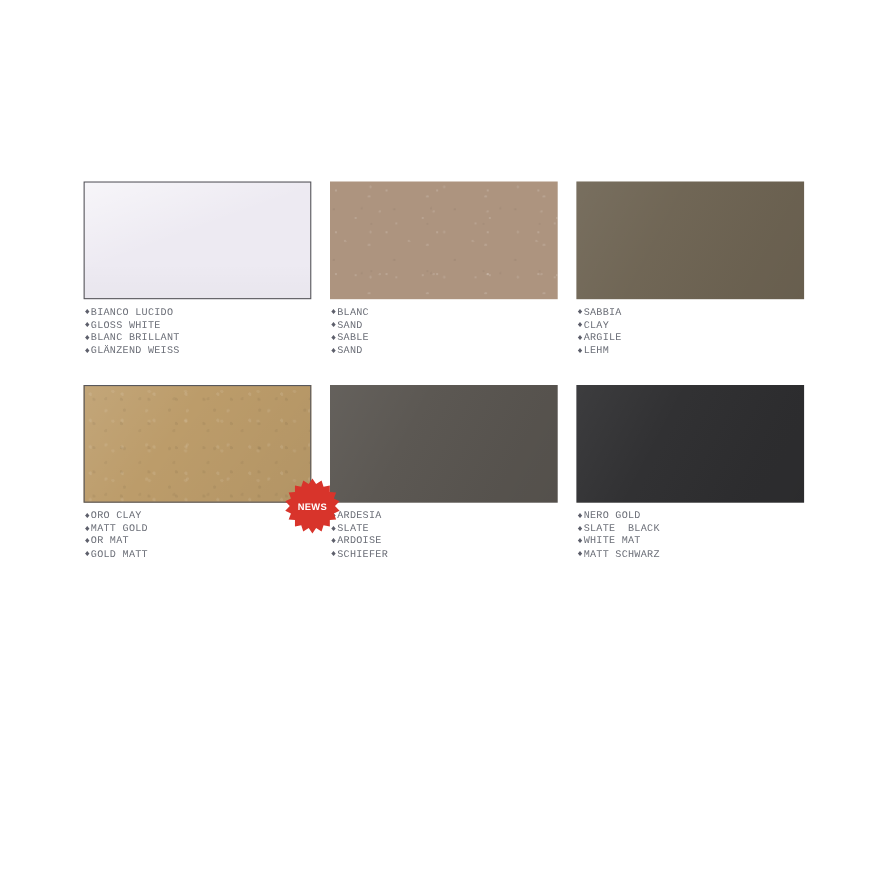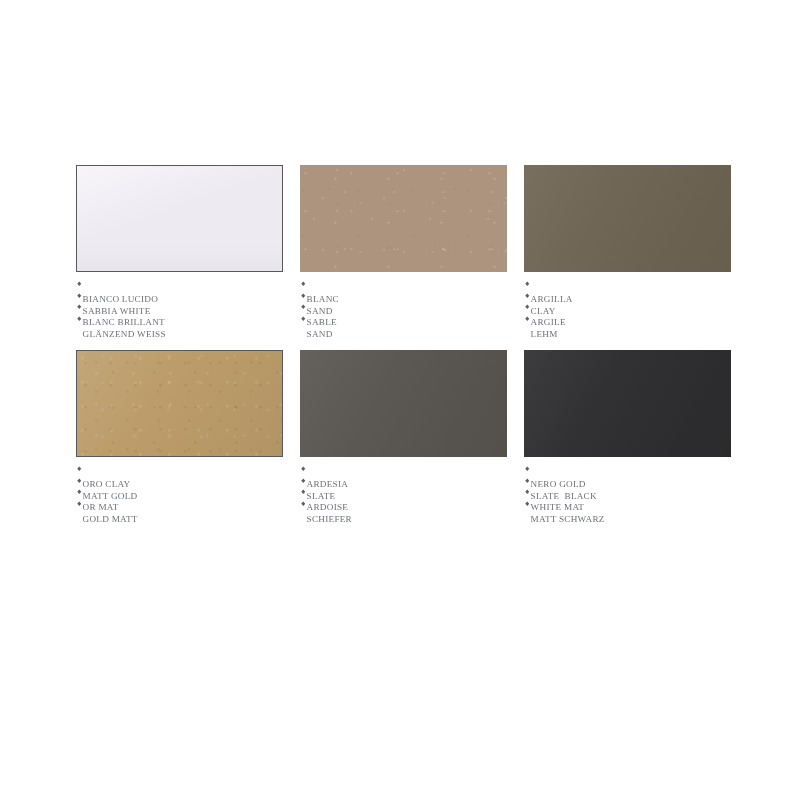--- a/index.html
+++ b/index.html
@@ -113,22 +113,21 @@
     line-height: 11.5px;
     margin-right: 1px;
     transform: scaleY(0.85);
   }
 
   .name-text {
     font-size: 9.2px;
     letter-spacing: 0.25px;
     color: #6d7079;
     line-height: 11.5px;
-    font-family: Liberation Serif, serif;
-    margin-top: 16px;
+    font-family: Liberation Mono, monospace;
   }
 
   
   .news-badge {
     position: absolute;
     width: 52px;
     height: 52px;
     left: 182px;
     top: 84px;
     display: flex;
@@ -167,21 +166,21 @@
         <div class="swatch bordered" style="background-color: rgb(237, 234, 242);">
           <div class="tex gloss"></div>
         </div>
         <div class="names">
           <div class="name-line">
             <span class="bullet">♦</span>
             <span class="name-text">BIANCO LUCIDO</span>
           </div>
           <div class="name-line">
             <span class="bullet">♦</span>
-            <span class="name-text">SABBIA WHITE</span>
+            <span class="name-text">GLOSS WHITE</span>
           </div>
           <div class="name-line">
             <span class="bullet">♦</span>
             <span class="name-text">BLANC BRILLANT</span>
           </div>
           <div class="name-line">
             <span class="bullet">♦</span>
             <span class="name-text">GLÄNZEND WEISS</span>
           </div>
         </div>
@@ -211,21 +210,21 @@
         </div>
       </div>
 
       <div class="color-cell">
         <div class="swatch" style="background-color: rgb(110, 100, 83);">
           <div class="tex sheen"></div>
         </div>
         <div class="names">
           <div class="name-line">
             <span class="bullet">♦</span>
-            <span class="name-text">ARGILLA</span>
+            <span class="name-text">SABBIA</span>
           </div>
           <div class="name-line">
             <span class="bullet">♦</span>
             <span class="name-text">CLAY</span>
           </div>
           <div class="name-line">
             <span class="bullet">♦</span>
             <span class="name-text">ARGILE</span>
           </div>
           <div class="name-line">
@@ -236,20 +235,26 @@
       </div>
 
     </div>
 
     <div class="grid-row">
 
       <div class="color-cell">
         <div class="swatch bordered" style="background-color: rgb(188, 156, 106);">
           <div class="tex grain"></div>
         </div>
+        <div class="news-badge">
+          <svg viewBox="0 0 100 100">
+            <polygon points="50,2 56.5,11.5 66,5.5 69.5,16.5 80.5,14 80.5,25.5 91.5,26.5 87.5,37 97.5,41.5 89.5,50 97.5,58.5 87.5,63 91.5,73.5 80.5,74.5 80.5,86 69.5,83.5 66,94.5 56.5,88.5 50,98 43.5,88.5 34,94.5 30.5,83.5 19.5,86 19.5,74.5 8.5,73.5 12.5,63 2.5,58.5 10.5,50 2.5,41.5 12.5,37 8.5,26.5 19.5,25.5 19.5,14 30.5,16.5 34,5.5 43.5,11.5" fill="#D8342B"></polygon>
+          </svg>
+          <span class="news-label">NEWS</span>
+        </div>
         <div class="names">
           <div class="name-line">
             <span class="bullet">♦</span>
             <span class="name-text">ORO CLAY</span>
           </div>
           <div class="name-line">
             <span class="bullet">♦</span>
             <span class="name-text">MATT GOLD</span>
           </div>
           <div class="name-line">

